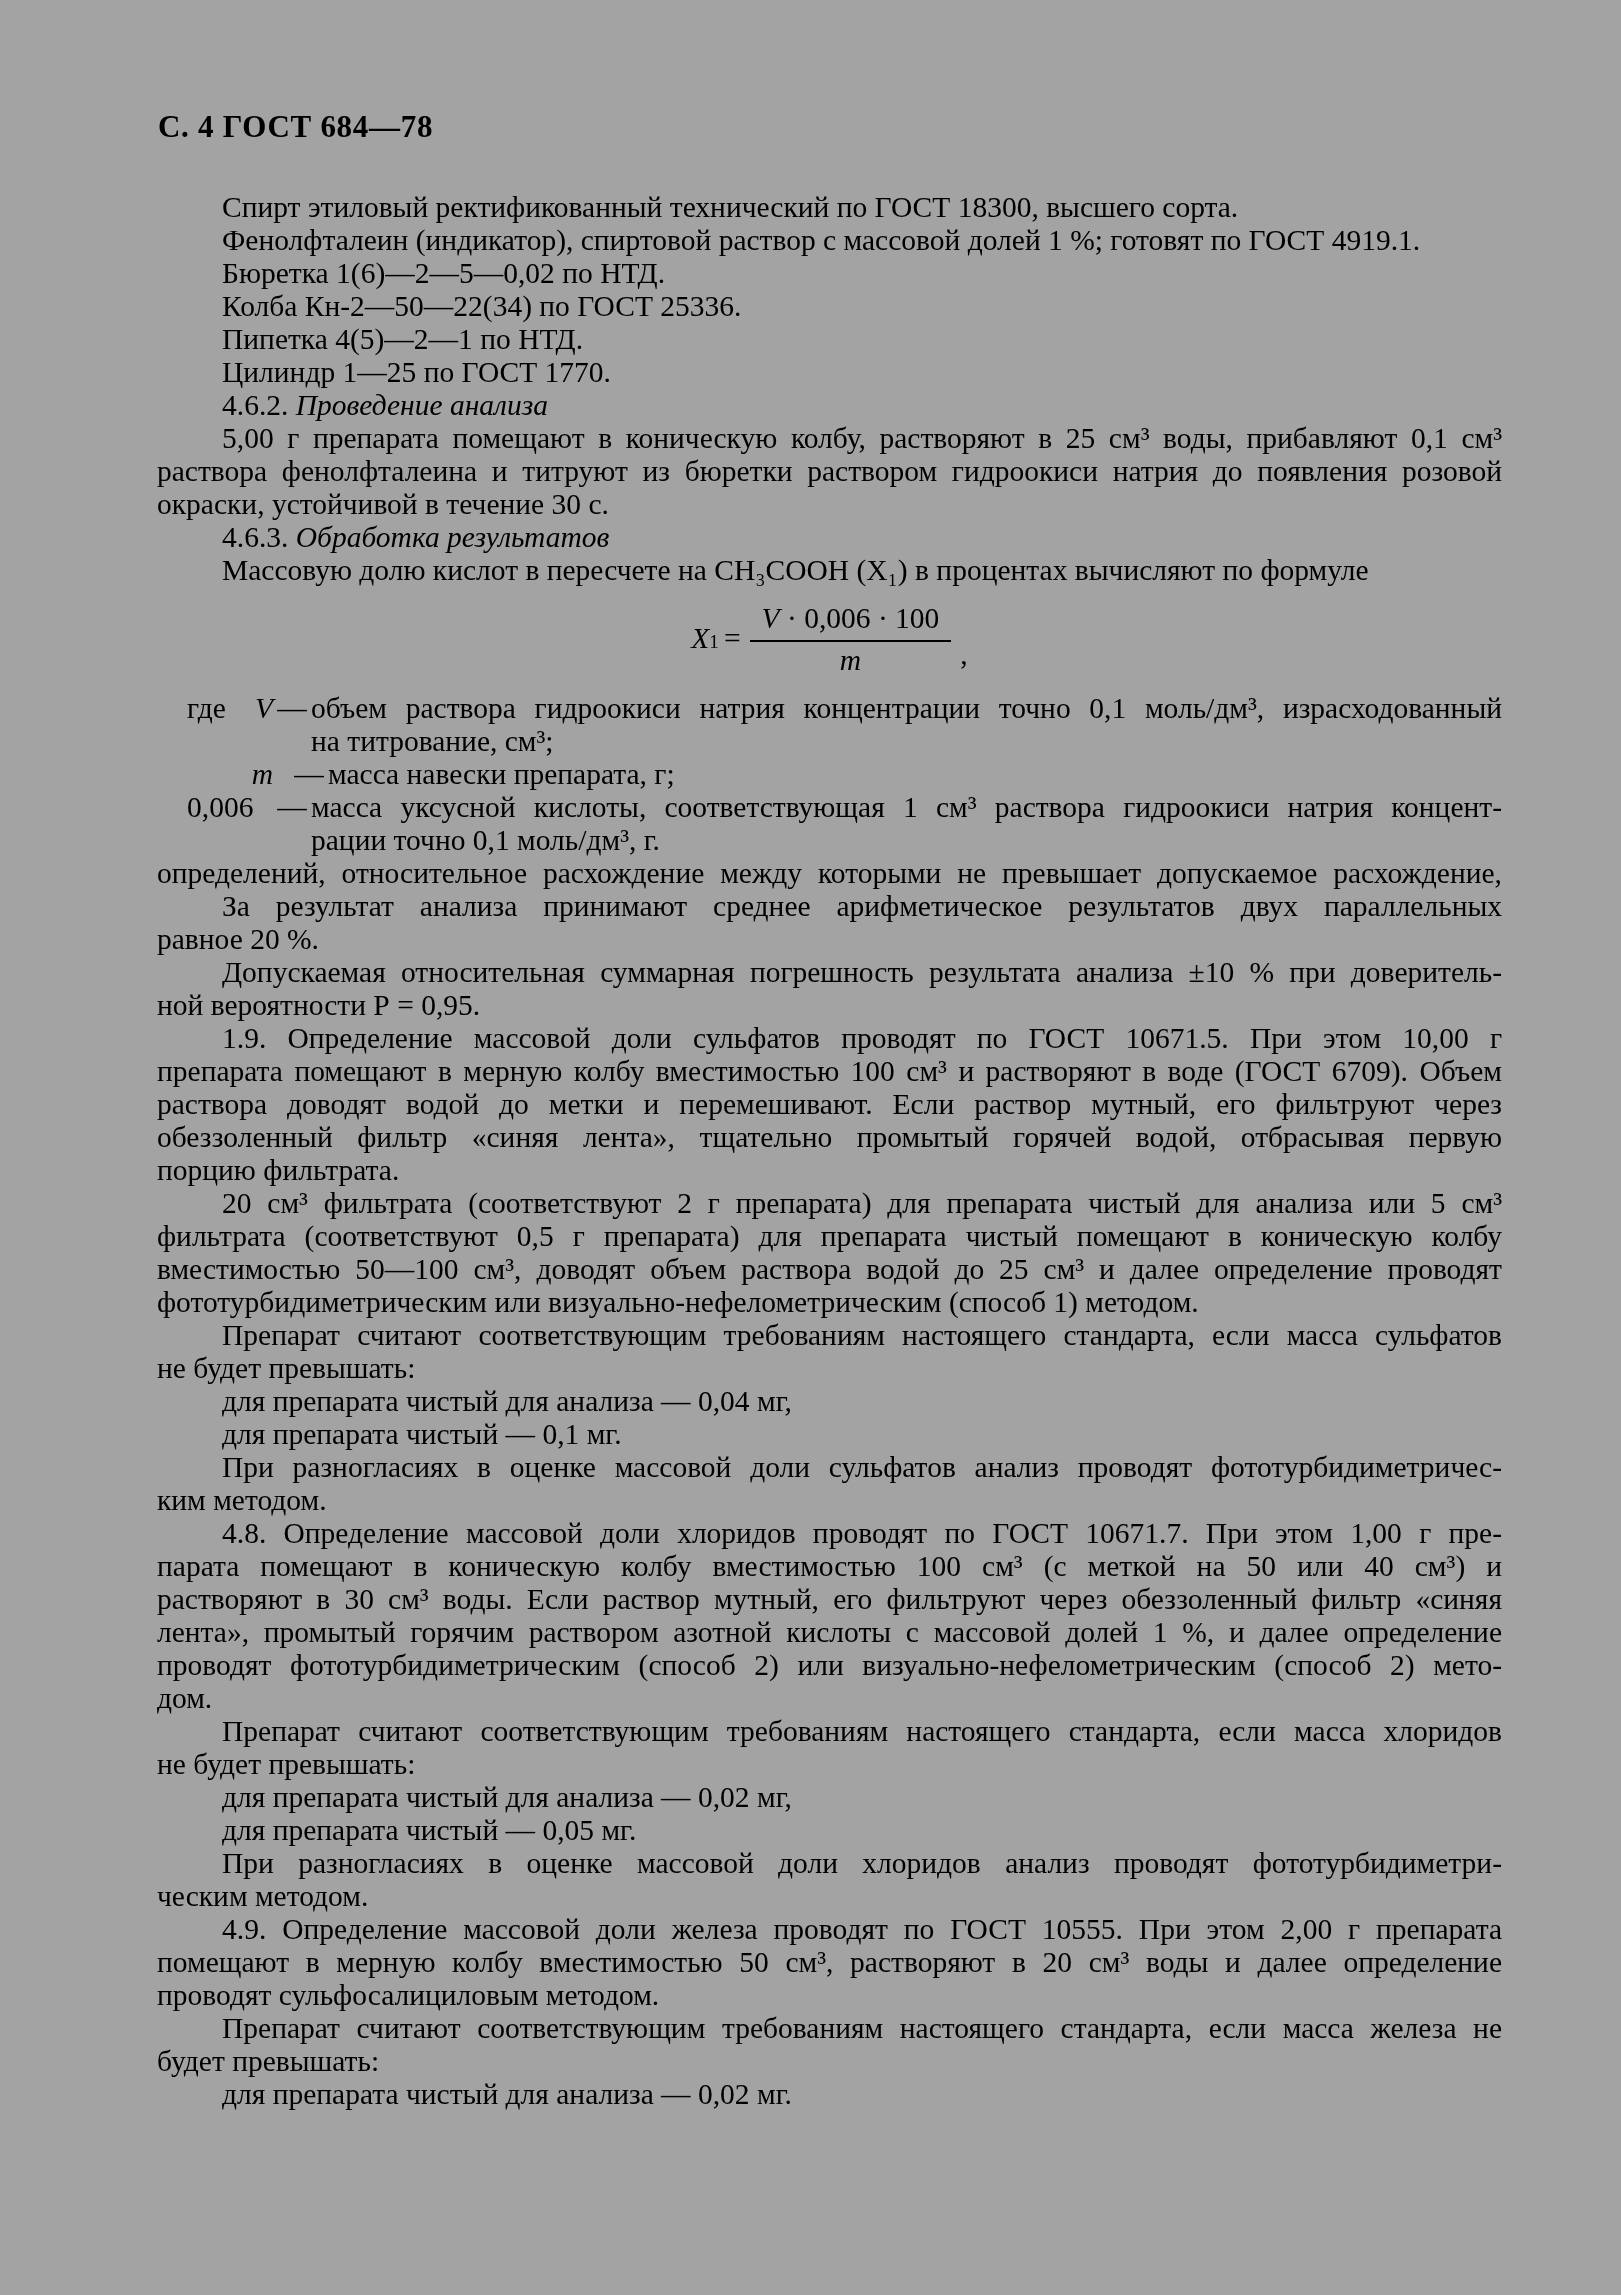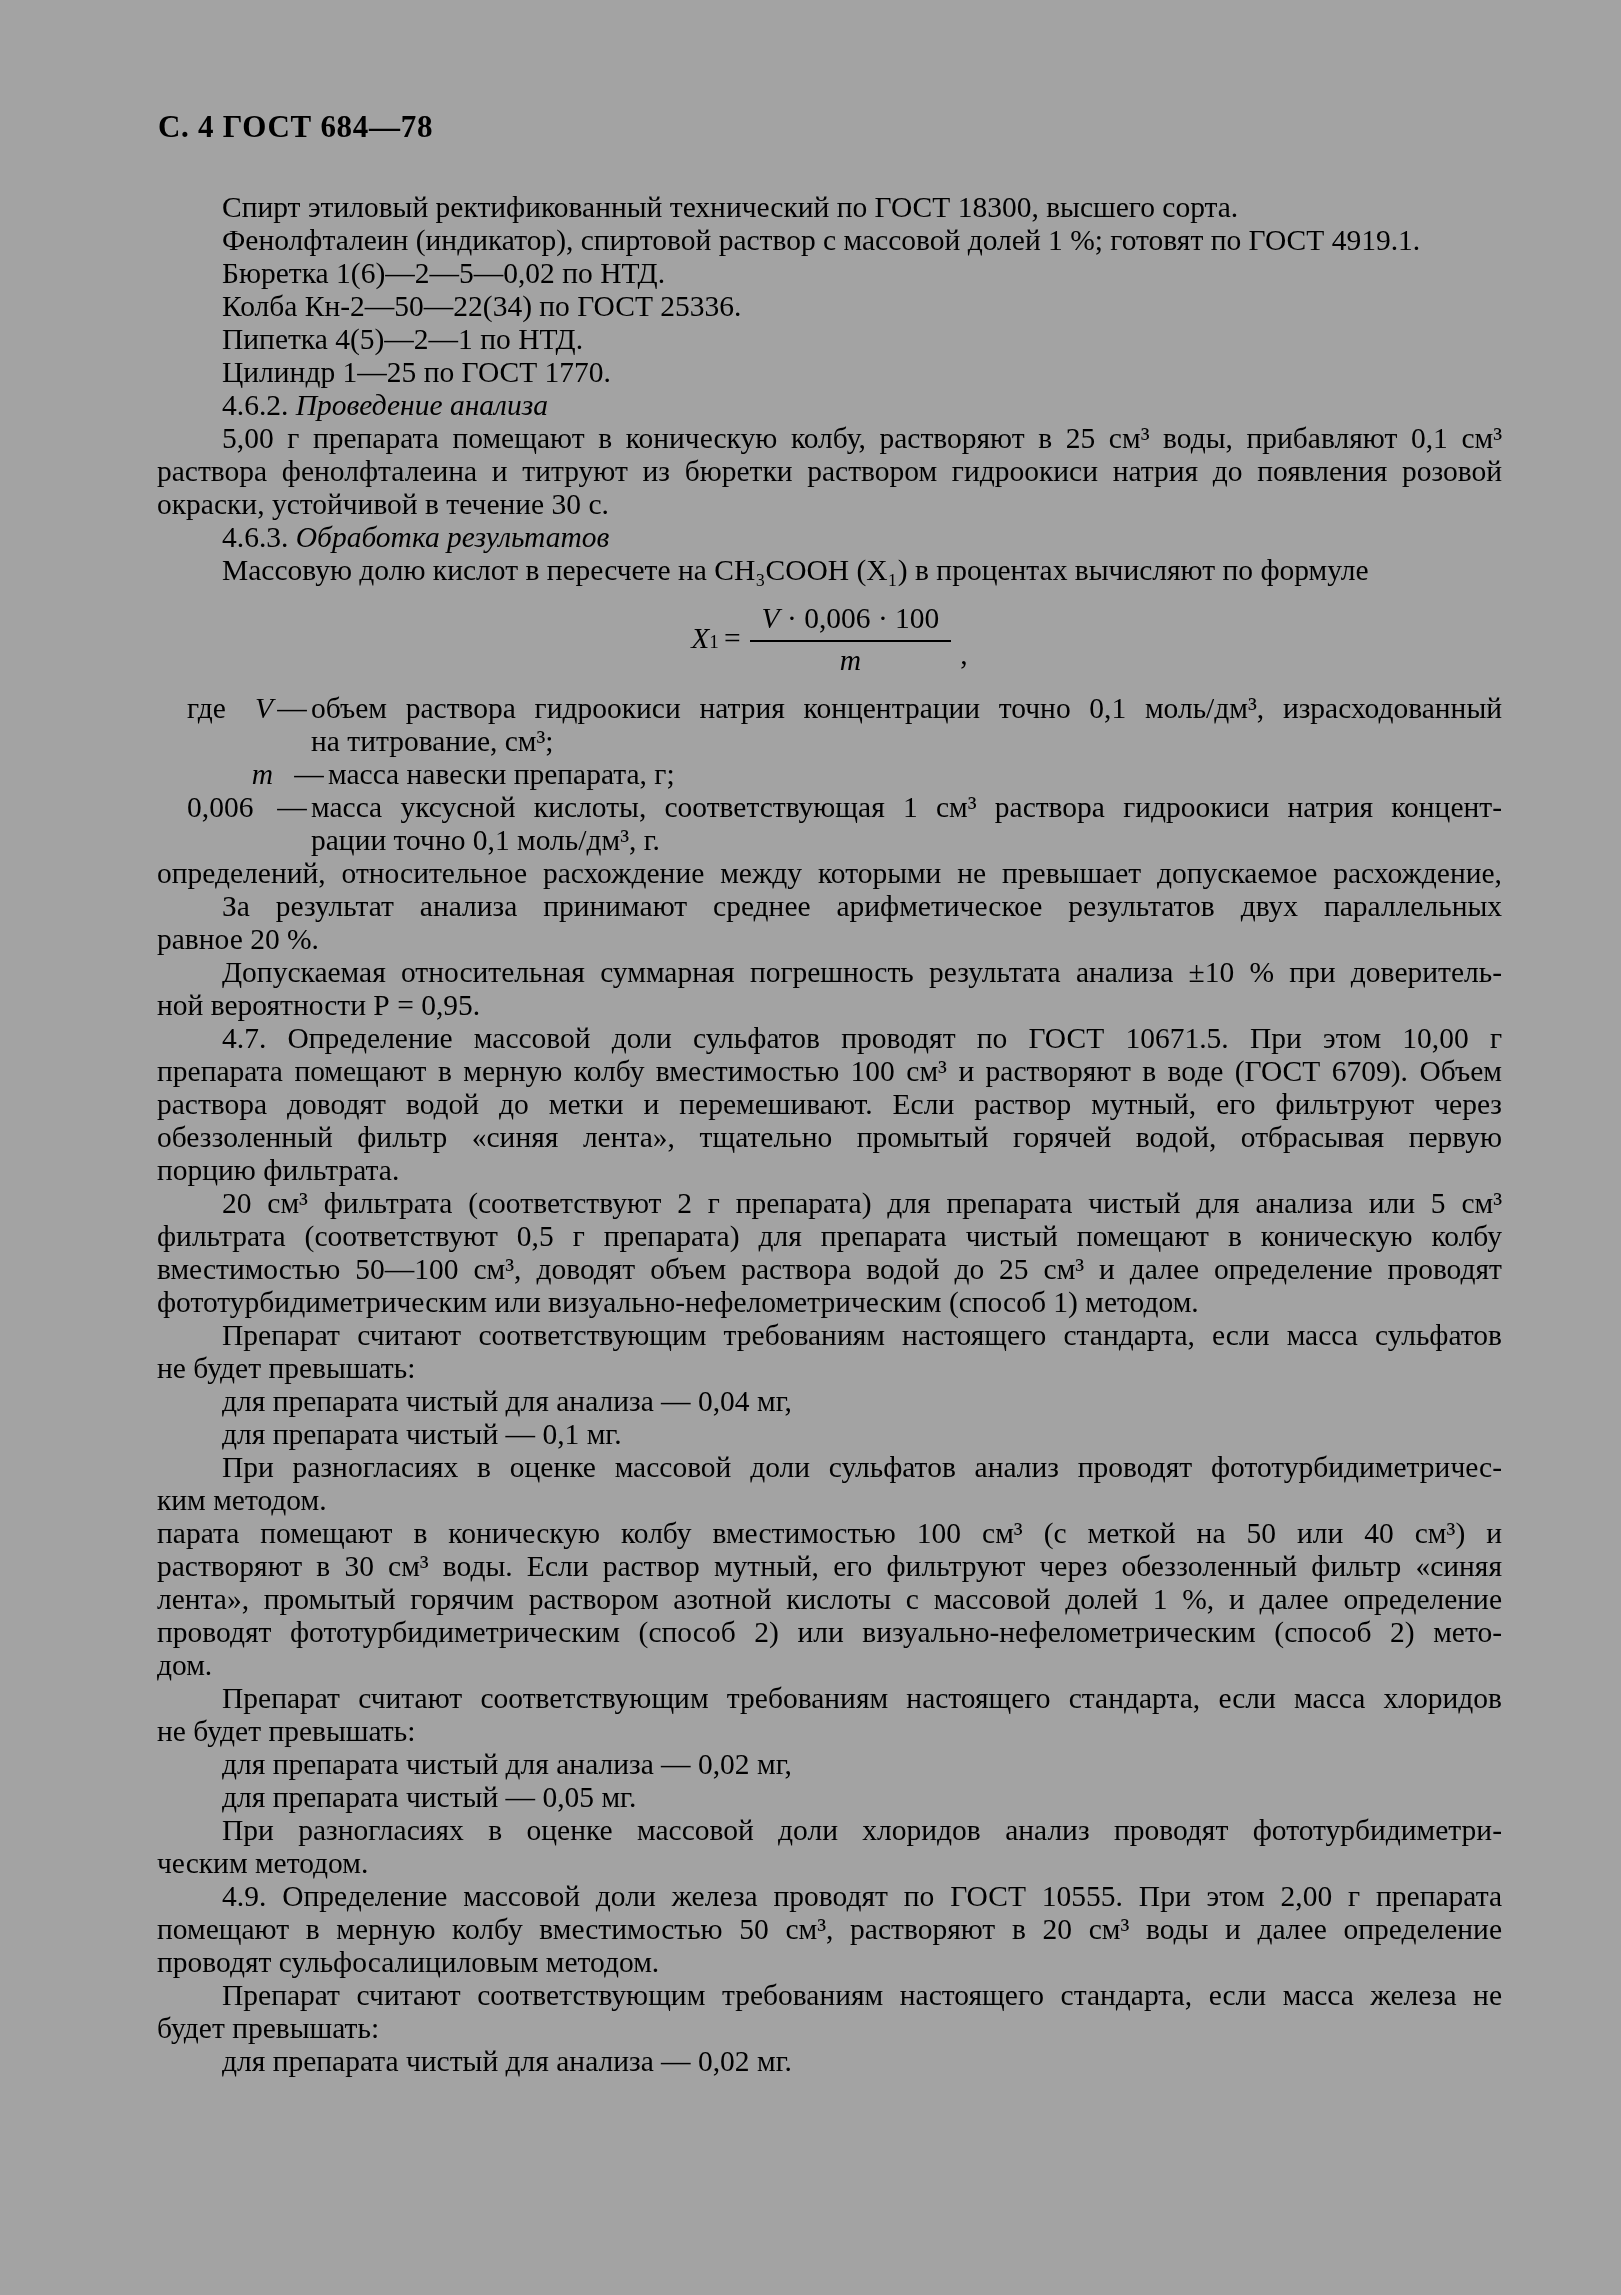--- a/index.html
+++ b/index.html
@@ -148,35 +148,36 @@
         <span class="dbody">
           <div class="line j">масса уксусной кислоты, соответствующая 1 см³ раствора гидроокиси натрия концент-</div>
           <div class="line">рации точно 0,1 моль/дм³, г.</div>
         </span>
       </div>
       <div class="line j">определений, относительное расхождение между которыми не превышает допускаемое расхождение,</div>
       <div class="line ind j">За результат анализа принимают среднее арифметическое результатов двух параллельных</div>
       <div class="line">равное 20 %.</div>
       <div class="line ind j">Допускаемая относительная суммарная погрешность результата анализа ±10 % при доверитель-</div>
       <div class="line">ной вероятности Р = 0,95.</div>
-      <div class="line ind j">4.7. Определение массовой доли сульфатов проводят по ГОСТ 10671.5. При этом 10,00 г</div>
+      <div class="line ind j">1.9. Определение массовой доли сульфатов проводят по ГОСТ 10671.5. При этом 10,00 г</div>
       <div class="line j">препарата помещают в мерную колбу вместимостью 100 см³ и растворяют в воде (ГОСТ 6709). Объем</div>
       <div class="line j">раствора доводят водой до метки и перемешивают. Если раствор мутный, его фильтруют через</div>
       <div class="line j">обеззоленный фильтр «синяя лента», тщательно промытый горячей водой, отбрасывая первую</div>
       <div class="line">порцию фильтрата.</div>
       <div class="line ind j">20 см³ фильтрата (соответствуют 2 г препарата) для препарата чистый для анализа или 5 см³</div>
       <div class="line j">фильтрата (соответствуют 0,5 г препарата) для препарата чистый помещают в коническую колбу</div>
       <div class="line j">вместимостью 50—100 см³, доводят объем раствора водой до 25 см³ и далее определение проводят</div>
       <div class="line">фототурбидиметрическим или визуально-нефелометрическим (способ 1) методом.</div>
       <div class="line ind j">Препарат считают соответствующим требованиям настоящего стандарта, если масса сульфатов</div>
       <div class="line">не будет превышать:</div>
       <div class="line ind">для препарата чистый для анализа — 0,04 мг,</div>
       <div class="line ind">для препарата чистый — 0,1 мг.</div>
       <div class="line ind j">При разногласиях в оценке массовой доли сульфатов анализ проводят фототурбидиметричес-</div>
       <div class="line">ким методом.</div>
+      <div class="line ind j">4.8. Определение массовой доли хлоридов проводят по ГОСТ 10671.7. При этом 1,00 г пре-</div>
       <div class="line j">парата помещают в коническую колбу вместимостью 100 см³ (с меткой на 50 или 40 см³) и</div>
       <div class="line j">растворяют в 30 см³ воды. Если раствор мутный, его фильтруют через обеззоленный фильтр «синяя</div>
       <div class="line j">лента», промытый горячим раствором азотной кислоты с массовой долей 1 %, и далее определение</div>
       <div class="line j">проводят фототурбидиметрическим (способ 2) или визуально-нефелометрическим (способ 2) мето-</div>
       <div class="line">дом.</div>
       <div class="line ind j">Препарат считают соответствующим требованиям настоящего стандарта, если масса хлоридов</div>
       <div class="line">не будет превышать:</div>
       <div class="line ind">для препарата чистый для анализа — 0,02 мг,</div>
       <div class="line ind">для препарата чистый — 0,05 мг.</div>
       <div class="line ind j">При разногласиях в оценке массовой доли хлоридов анализ проводят фототурбидиметри-</div>

